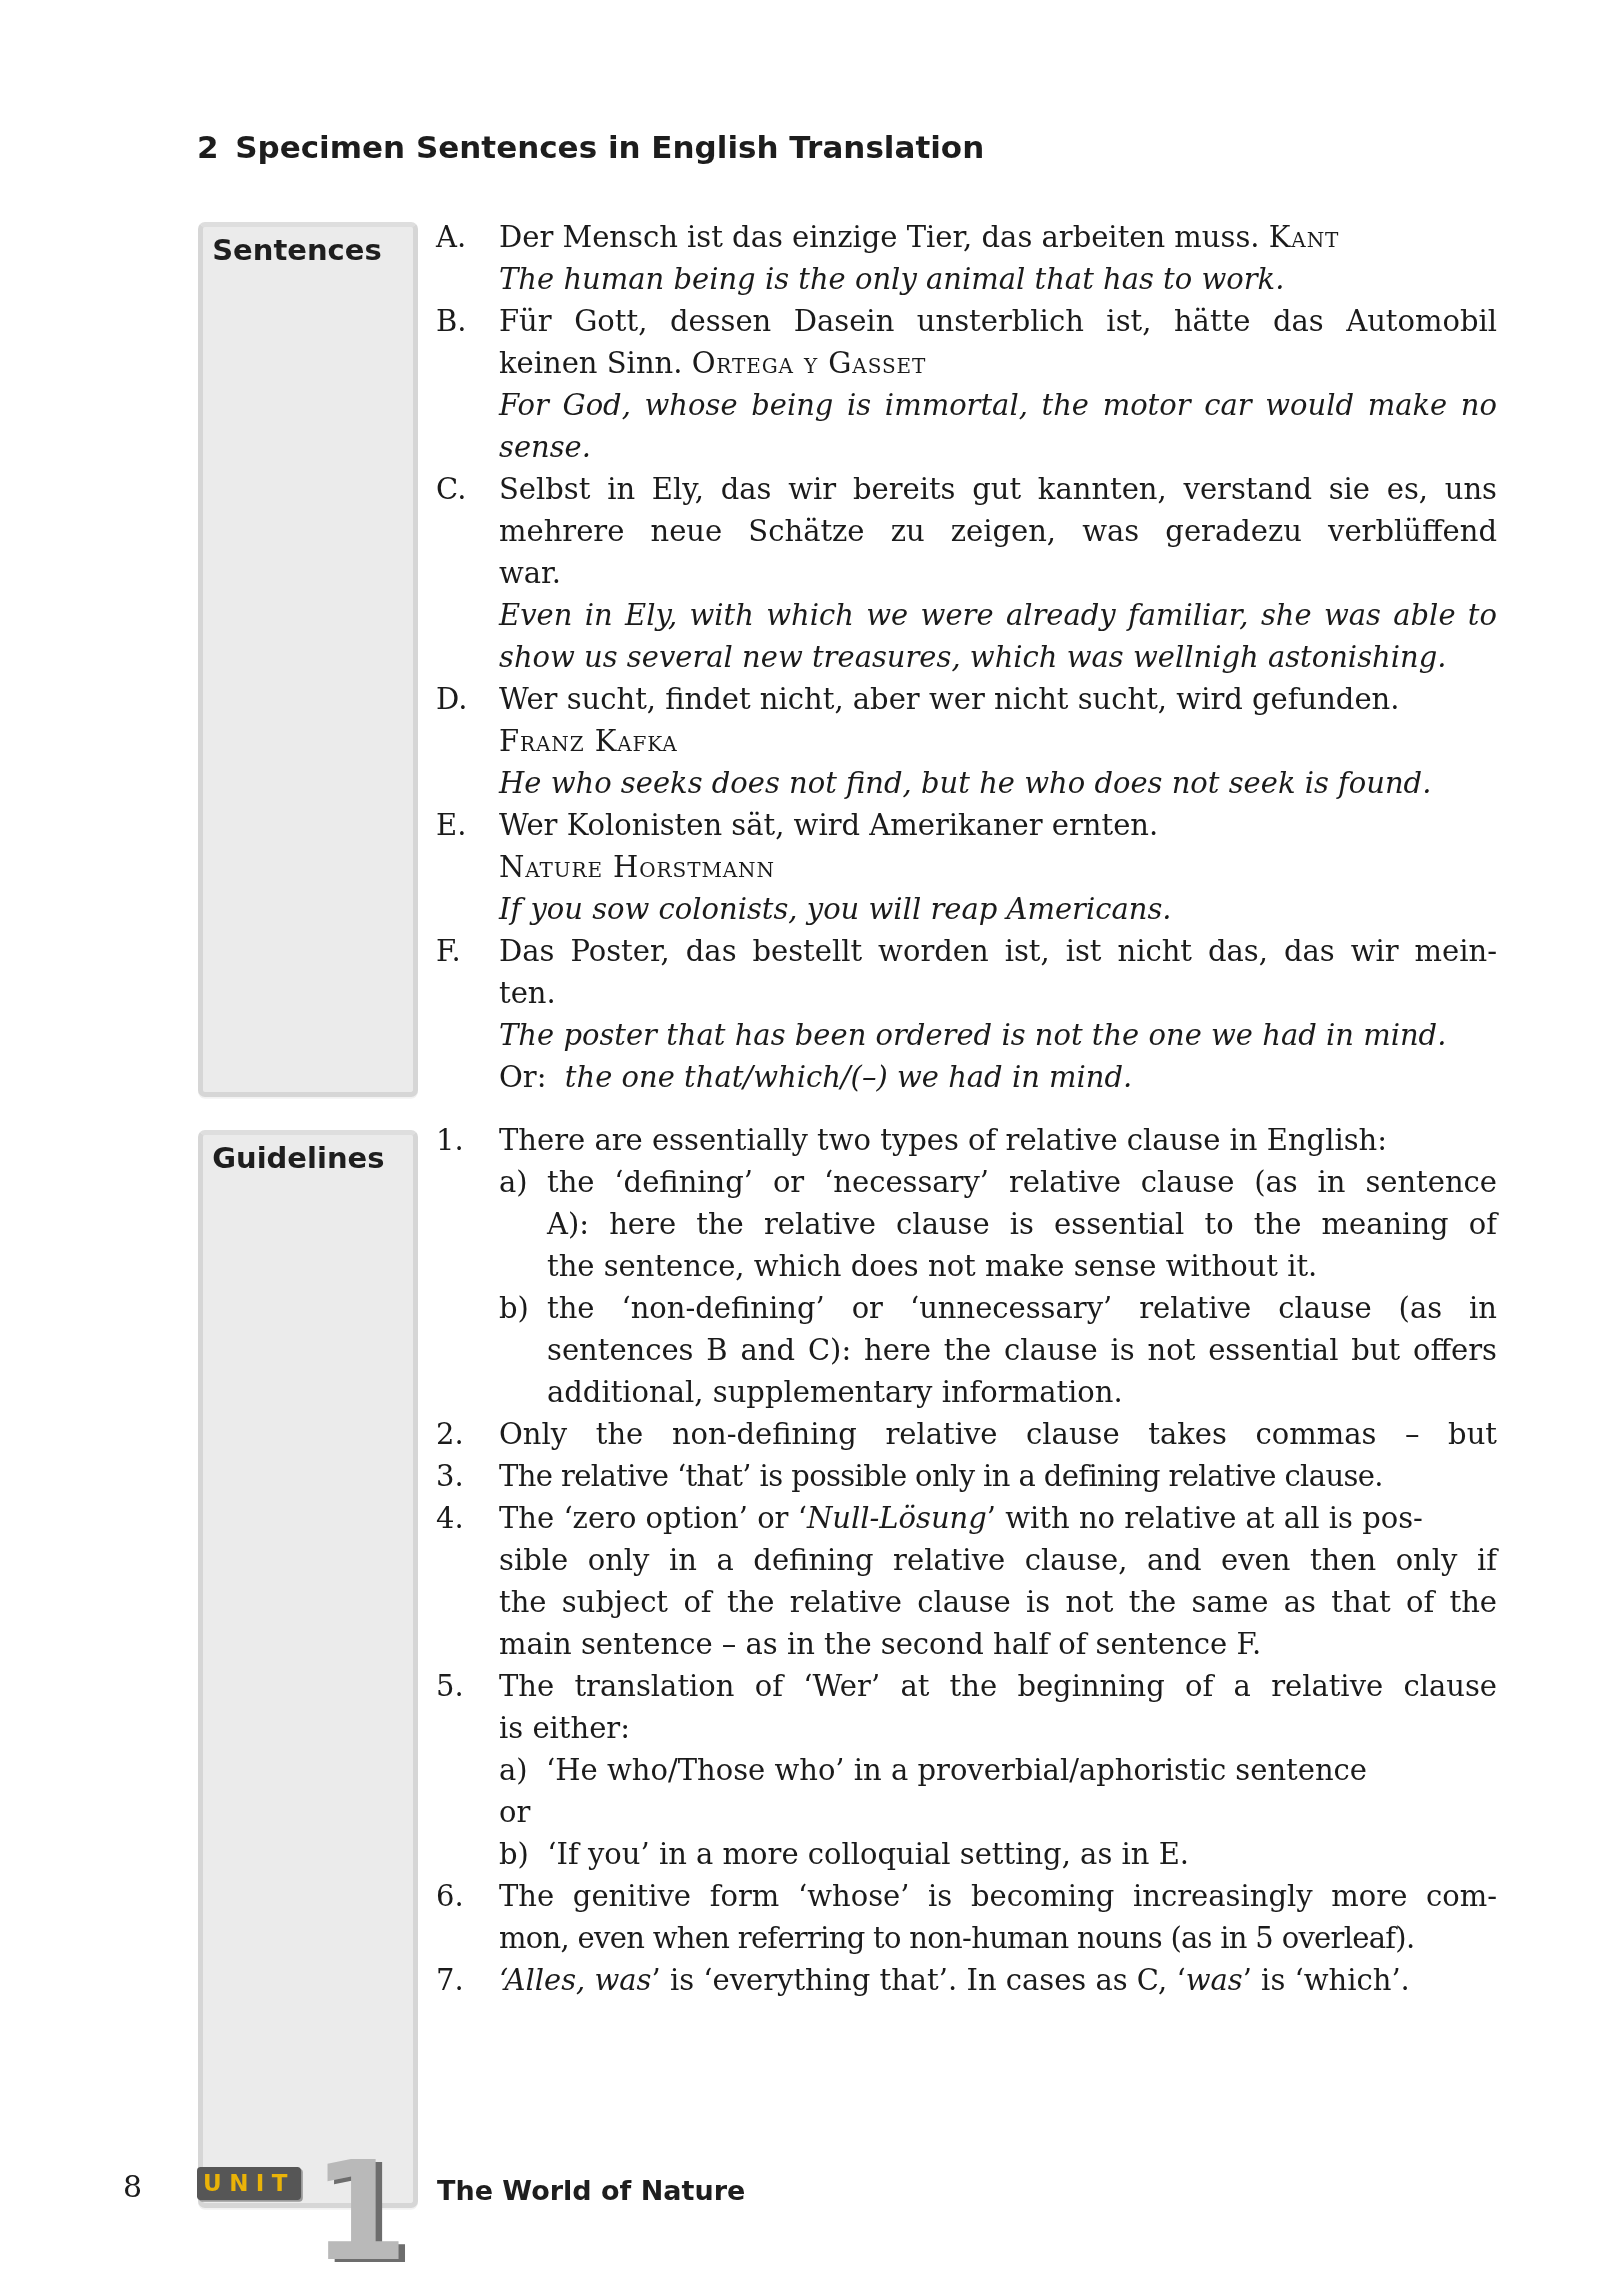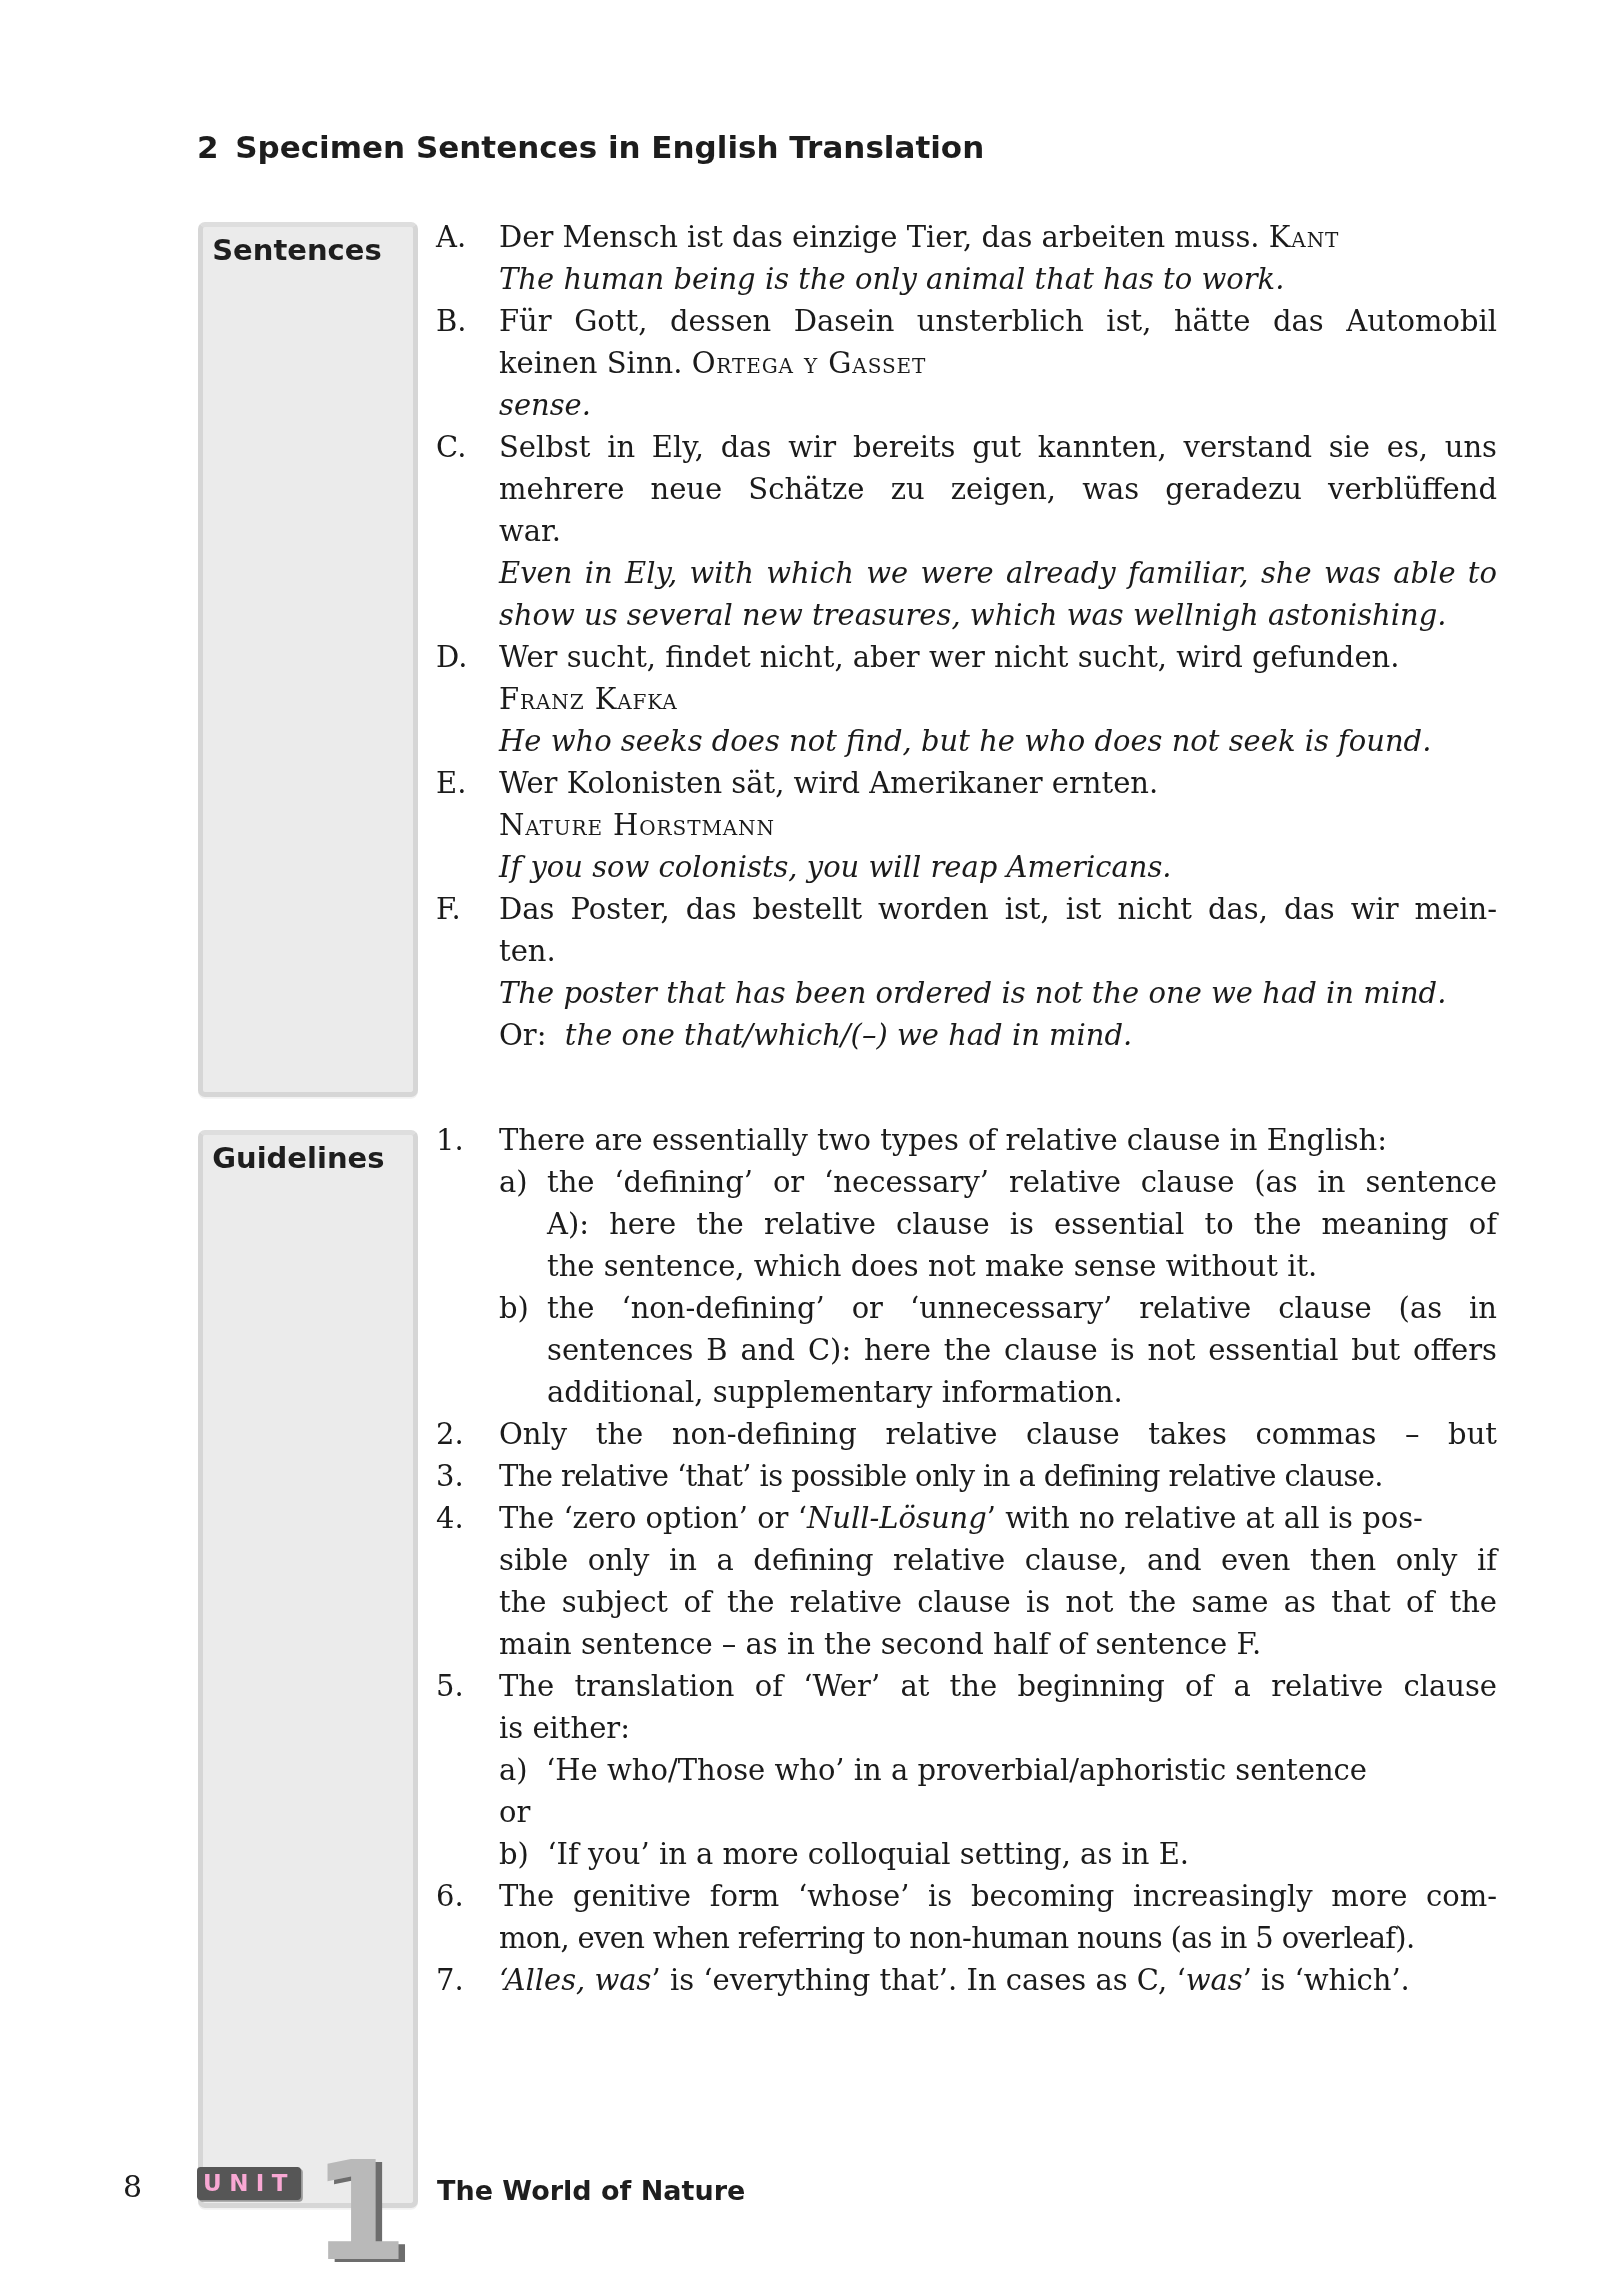--- a/index.html
+++ b/index.html
@@ -44,21 +44,21 @@
   .it { font-style: italic; }
   .sc { font-variant: small-caps; letter-spacing: 0.9px; }
 
   .sub { position: relative; padding-left: 48px; }
   .sub .mark { position: absolute; left: 0; top: 0; }
 
   #footer-page { position: absolute; left: 123px; top: 2169px; font-family: "DejaVu Serif", "Liberation Serif", serif; font-size: 30px; color: #1b1b1b; }
   #unit-badge {
     position: absolute; left: 197px; top: 2167px; width: 104px; height: 33px;
     background: #565656; border-radius: 3.7px; box-shadow: 1.8px 1.8px 0 #9a9a9a;
-    color: #f9a8d4; font-family: "DejaVu Sans", "Liberation Sans", sans-serif;
+    color: #eab308; font-family: "DejaVu Sans", "Liberation Sans", sans-serif;
     font-weight: bold; font-size: 23px; letter-spacing: 7.4px; text-align: center; line-height: 33px;
   }
   #unit-number {
     position: absolute; left: 312px; top: 2143px;
     font-family: "DejaVu Sans", "Liberation Sans", sans-serif; font-weight: bold;
     font-size: 138px; line-height: 138px; color: #b9b9b9;
     text-shadow: 6.5px 2.8px 0 #6d6d6d;
   }
   #footer-title {
     position: absolute; left: 437px; top: 2175px;
@@ -80,20 +80,21 @@
   <div class="item">
     <span class="mark">A.</span>
     <span class="line"><span>Der Mensch ist das einzige Tier, das arbeiten muss.</span> <span class="sc">Kant</span></span>
     <span class="line it">The human being is the only animal that has to work.</span>
   </div>
 
   <div class="item">
     <span class="mark">B.</span>
     <span class="line j">Für Gott, dessen Dasein unsterblich ist, hätte das Automobil</span>
     <span class="line"><span>keinen Sinn.</span> <span class="sc">Ortega y Gasset</span></span>
+    <span class="line it j">For God, whose being is immortal, the motor car would make no</span>
     <span class="line it">sense.</span>
   </div>
 
   <div class="item">
     <span class="mark">C.</span>
     <span class="line j">Selbst in Ely, das wir bereits gut kannten, verstand sie es, uns</span>
     <span class="line j">mehrere neue Schätze zu zeigen, was geradezu verblüffend</span>
     <span class="line">war.</span>
     <span class="line it j">Even in Ely, with which we were already familiar, she was able to</span>
     <span class="line it">show us several new treasures, which was wellnigh astonishing.</span>

